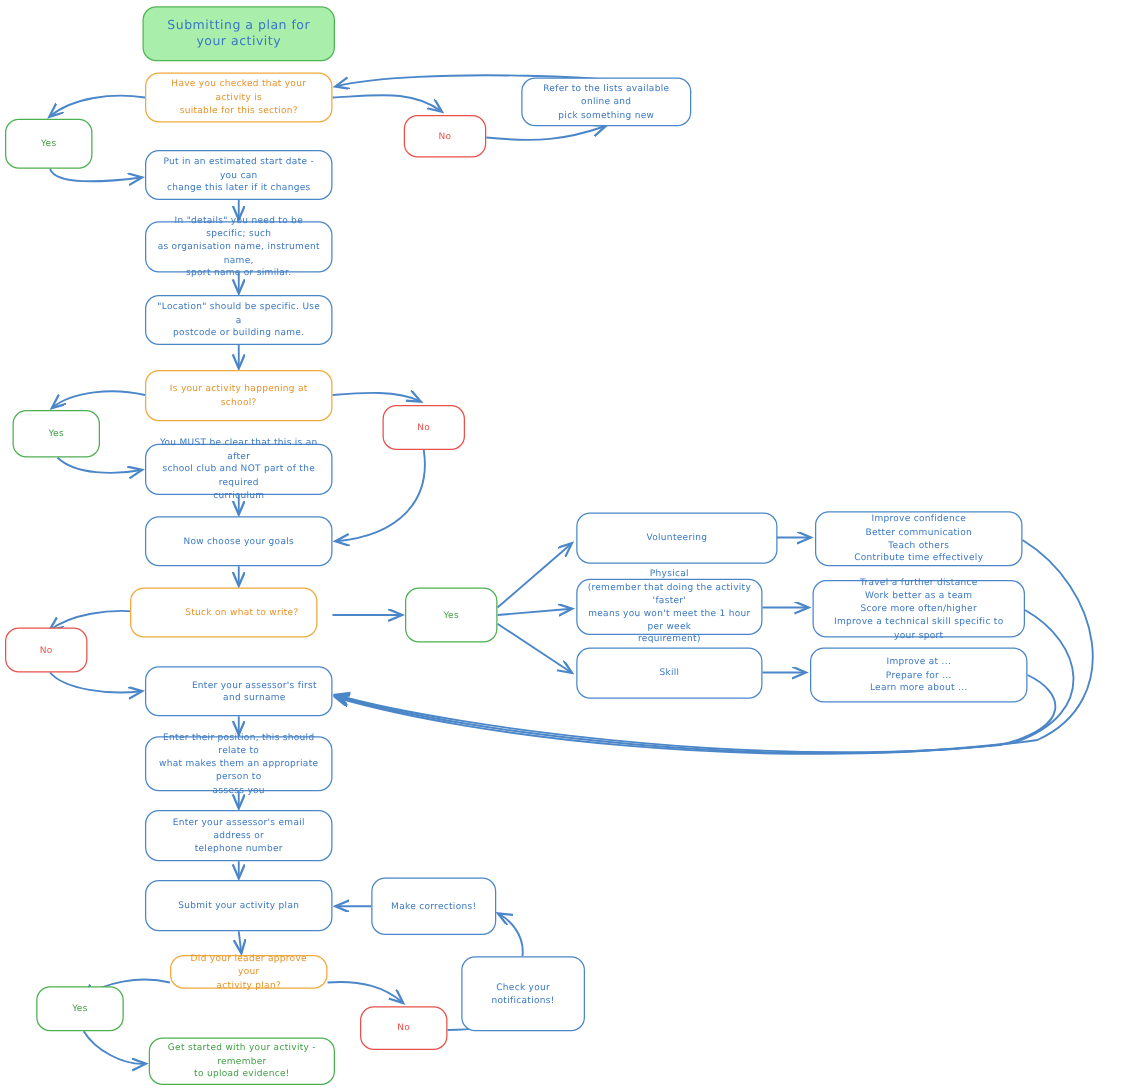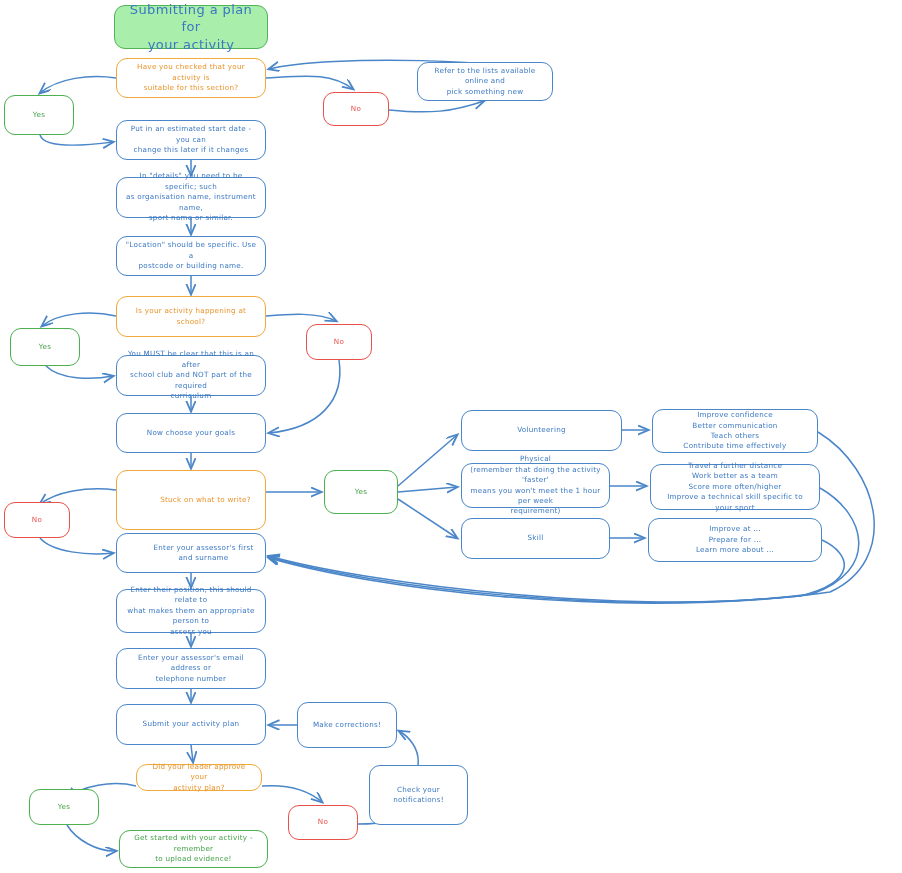--- a/index.html
+++ b/index.html
@@ -25,21 +25,21 @@
     line-height:1.45;
     letter-spacing:.25px;
     padding:4px 7px;
     white-space:pre-line;
   }
   .node.blue{border-color:#4a86c8;color:#3b78c3;}
   .node.orange{border-color:#f0a93b;color:#e8932a;}
   .node.green{border-color:#4caf50;color:#43a047;}
   .node.red{border-color:#e8504a;color:#e8504a;}
   .node.green-fill{background:#a9eeab;border-color:#52b356;color:#3b78c3;}
-  .node.title{font-size:13px;line-height:1.35;letter-spacing:.4px;}
+  .node.title{font-size:10px;line-height:1.35;letter-spacing:.4px;}
 </style>
 </head>
 <body>
 
 <div id="canvas">
 
   <svg id="wires" viewBox="0 0 902 873">
     <defs>
       <marker id="ah" markerWidth="9" markerHeight="9" refX="7" refY="3.2" orient="auto">
         <path d="M0,0 L7.5,3.2 L0,6.4" fill="none" stroke="#4a86c8" stroke-width="1.2"></path>
@@ -136,21 +136,21 @@
 sport name or similar.</span></div>
     <div class="node blue" style="left: 116px; top: 236px; width: 150px; height: 40px;"><span>"Location" should be specific. Use a
 postcode or building name.</span></div>
     <div class="node orange" style="left: 116px; top: 296px; width: 150px; height: 41px;"><span>Is your activity happening at school?</span></div>
     <div class="node green" style="left: 10px; top: 328px; width: 70px; height: 38px;"><span>Yes</span></div>
     <div class="node red" style="left: 306px; top: 324px; width: 66px; height: 36px;"><span>No</span></div>
     <div class="node blue" style="left: 116px; top: 413px; width: 150px; height: 40px;"><span>Now choose your goals</span></div>
     <div class="node blue" style="left: 116px; top: 355px; width: 150px; height: 41px;"><span>You MUST be clear that this is an after
 school club and NOT part of the required
 curriculum</span></div>
-    <div class="node orange" style="left: 116px; top: 470px; width: 150px; height: 60px; padding-left: 36px;"><span>Stuck on what to write?</span></div>
+    <div class="node orange" style="left: 104px; top: 470px; width: 150px; height: 40px; padding-left: 36px;"><span>Stuck on what to write?</span></div>
     <div class="node green" style="left: 324px; top: 470px; width: 74px; height: 44px;"><span>Yes</span></div>
     <div class="node red" style="left: 4px; top: 502px; width: 66px; height: 36px;"><span>No</span></div>
     <div class="node blue" style="left: 461px; top: 410px; width: 161px; height: 41px;"><span>Volunteering</span></div>
     <div class="node blue" style="left: 461px; top: 463px; width: 149px; height: 45px; border-radius: 11px;"><span>Physical
 (remember that doing the activity 'faster'
 means you won't meet the 1 hour per week
 requirement)</span></div>
     <div class="node blue" style="left: 461px; top: 518px; width: 149px; height: 41px;"><span>Skill</span></div>
     <div class="node blue" style="left: 652px; top: 409px; width: 166px; height: 44px;"><span>Improve confidence
 Better communication

